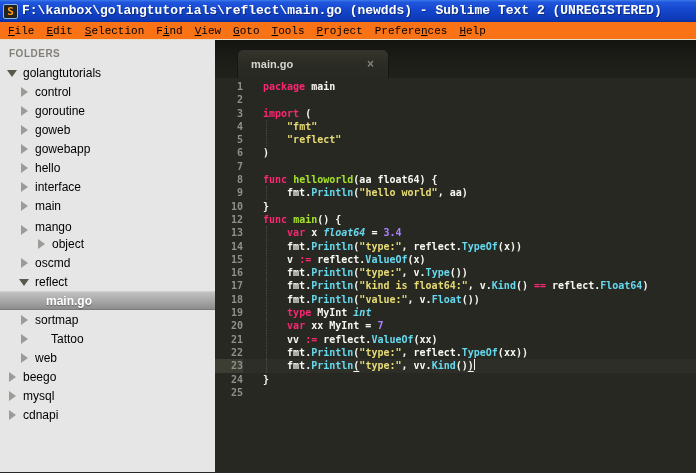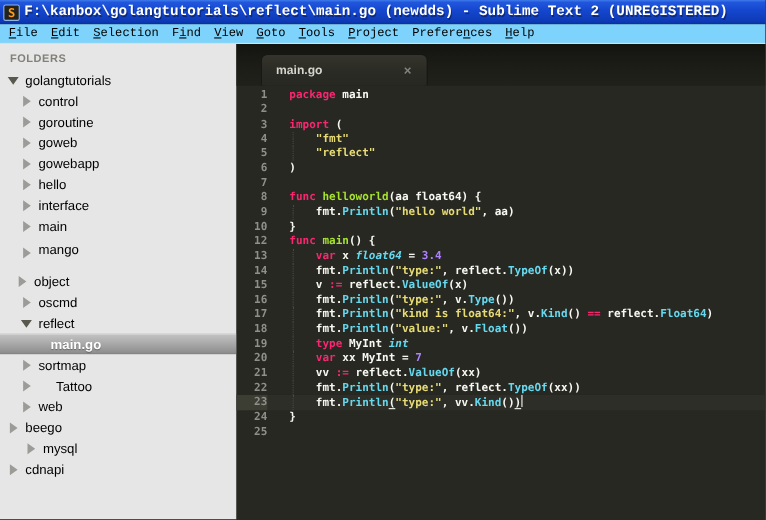--- a/index.html
+++ b/index.html
@@ -21,21 +21,21 @@
     color: #ff9a1f; font: bold 11px/13px "DejaVu Sans Mono", monospace;
     text-align: center;
   }
   .title-text {
     color: #fff; font: bold 13px/22px "Liberation Mono", monospace;
     white-space: nowrap; letter-spacing: 0;
     text-shadow: 1px 1px 0 rgba(0,0,0,.35);
   }
   
   .menubar {
-    height: 18px; background: #7dd3fc; display: flex; align-items: center;
+    height: 18px; background: #f97316; display: flex; align-items: center;
     font: 11px/18px "Liberation Mono", monospace; color: #000;
     padding-left: 2px; border-bottom: 1px solid #e2dfcd;
   }
   .menu-item { padding: 0 6px; cursor: default; white-space: nowrap; }
   .menu-item u { text-underline-offset: 1px; }
   
   .main { display: flex; height: 432px; }
   
   .sidebar {
     width: 215px; flex: 0 0 215px; background: #e6e6e6; overflow: hidden;
@@ -159,21 +159,21 @@
             <span>interface</span>
           </div>
           <div class="srow" style="padding-left: 20px;">
             <span class="tri col"></span>
             <span>main</span>
           </div>
           <div class="srow" style="padding-left: 20px; align-items: flex-end;">
             <span class="tri col"></span>
             <span>mango</span>
           </div>
-          <div class="srow" style="padding-left: 16px; margin-top: 12px;">
+          <div class="srow" style="padding-left: 37px;">
             <span class="tri col"></span>
             <span>object</span>
           </div>
           <div class="srow" style="padding-left: 20px;">
             <span class="tri col"></span>
             <span>oscmd</span>
           </div>
           <div class="srow" style="padding-left: 20px;">
             <span class="tri exp"></span>
             <span>reflect</span>
@@ -190,21 +190,21 @@
             <span>Tattoo</span>
           </div>
           <div class="srow" style="padding-left: 20px;">
             <span class="tri col"></span>
             <span>web</span>
           </div>
           <div class="srow" style="padding-left: 8px;">
             <span class="tri col"></span>
             <span>beego</span>
           </div>
-          <div class="srow" style="padding-left: 24px;">
+          <div class="srow" style="padding-left: 8px;">
             <span class="tri col"></span>
             <span>mysql</span>
           </div>
           <div class="srow" style="padding-left: 8px;">
             <span class="tri col"></span>
             <span>cdnapi</span>
           </div>
         </div>
     </div>
 

